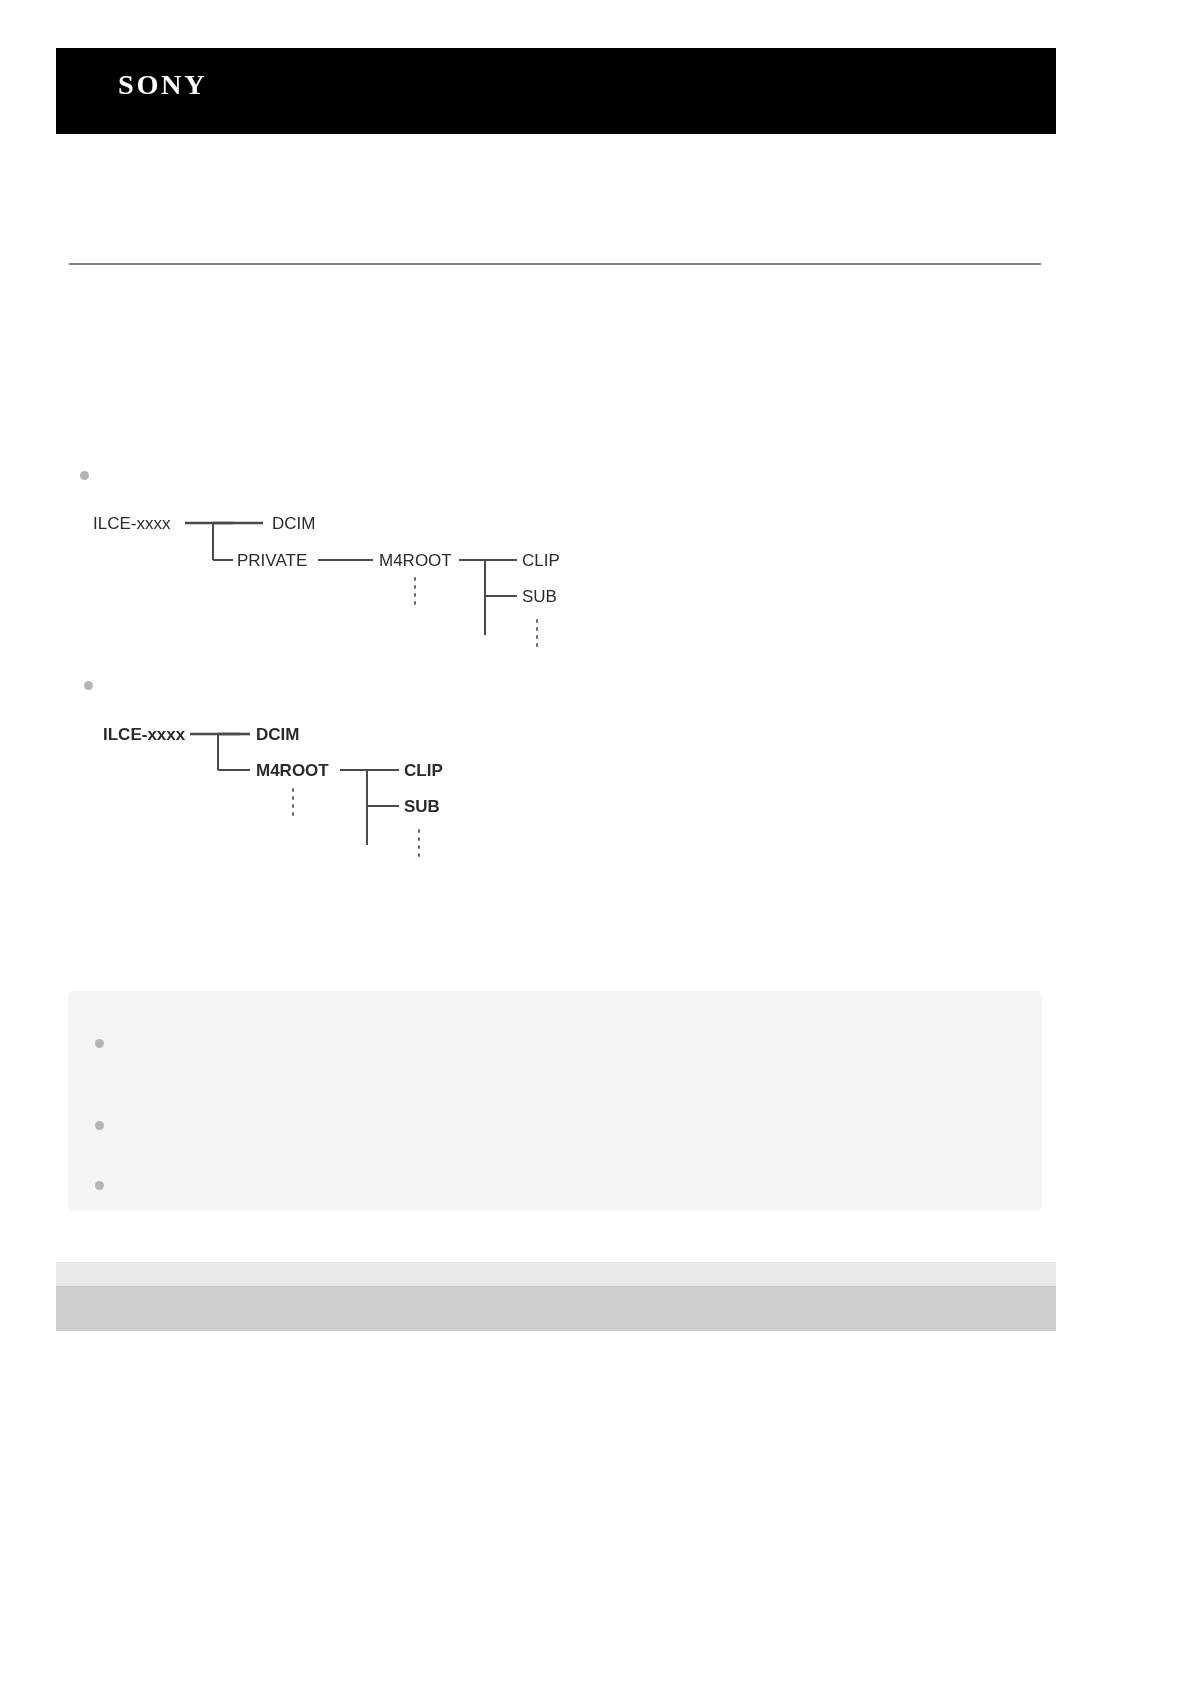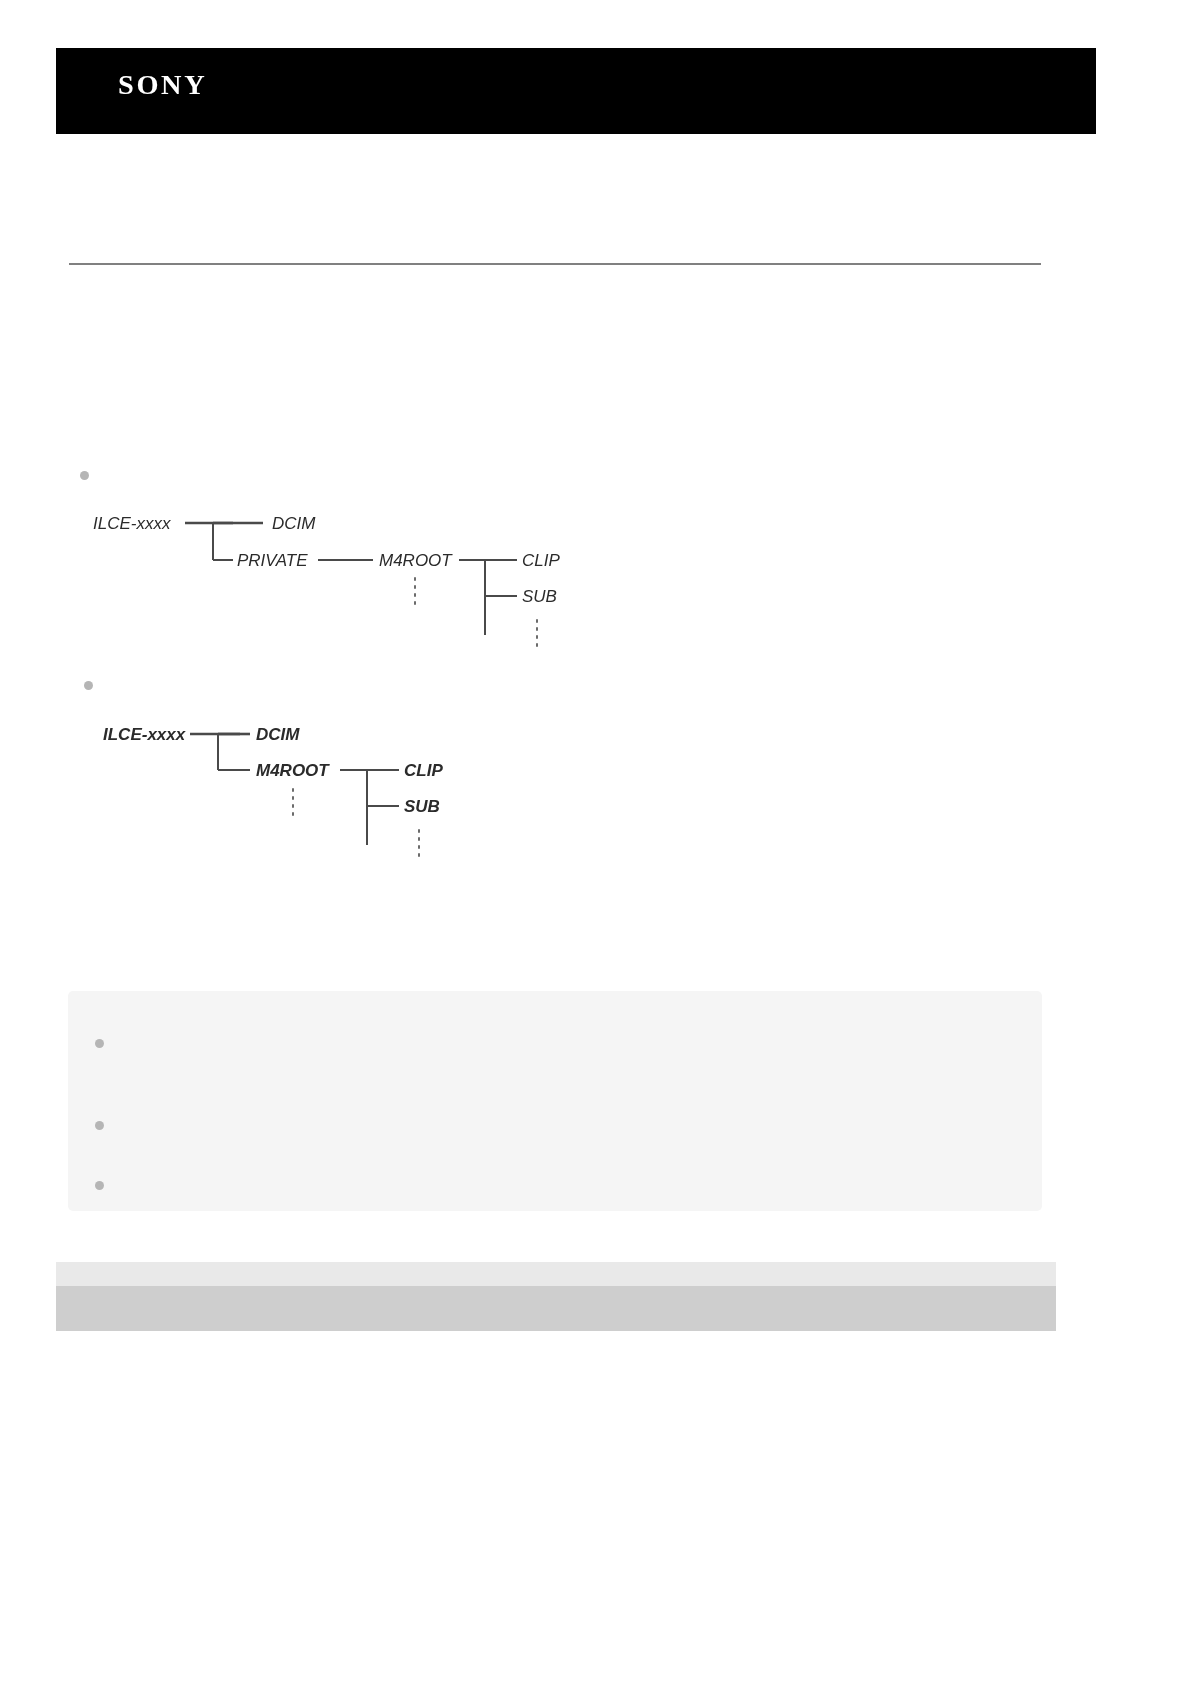--- a/index.html
+++ b/index.html
@@ -18,21 +18,20 @@
   }
 
   
   .header-band {
     position: absolute;
     left: 56px;
     top: 48px;
     width: 1000px;
     height: 86px;
     background: #000000;
-    padding-left: 40px;
   }
   .sony-logo {
     position: absolute;
     left: 62px;
     top: 24px;
     color: #ffffff;
     font-family: "Liberation Serif", serif;
     font-weight: bold;
     font-size: 27px;
     letter-spacing: 2.5px;
@@ -57,21 +56,20 @@
     width: 9px;
     height: 9px;
     border-radius: 50%;
     background: #b5b5b5;
     display: block;
   }
 
   
   .diagram-block {
     position: absolute;
-    font-style: italic;
   }
   .diagram-bullet {
     position: absolute;
   }
   .tree-svg {
     display: block;
   }
   .tree-label {
     font-family: "Liberation Sans", sans-serif;
     fill: #2b2b2b;

